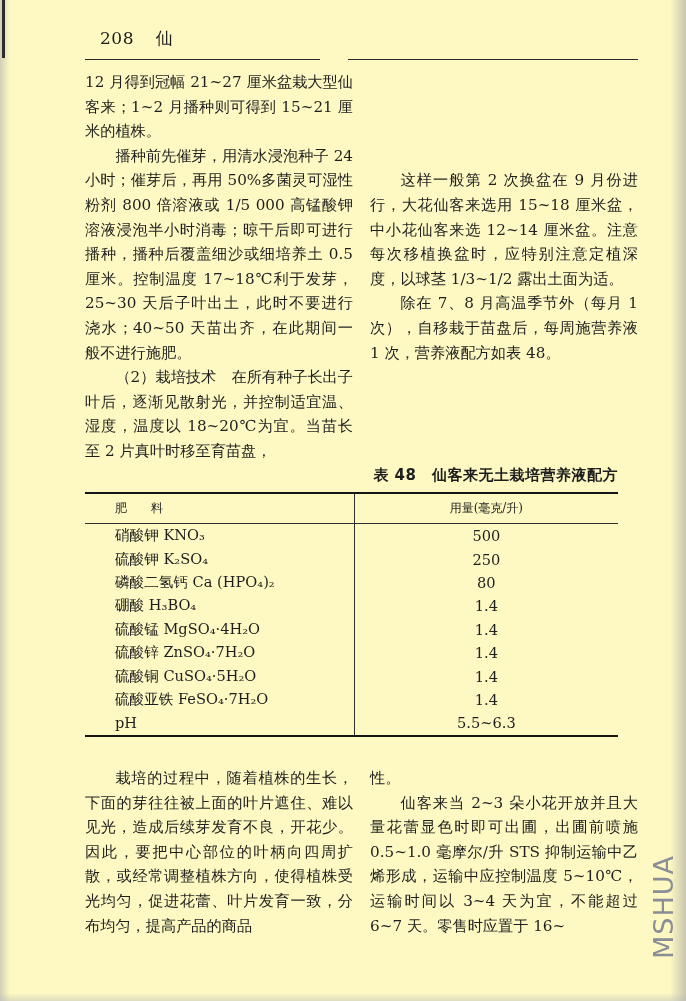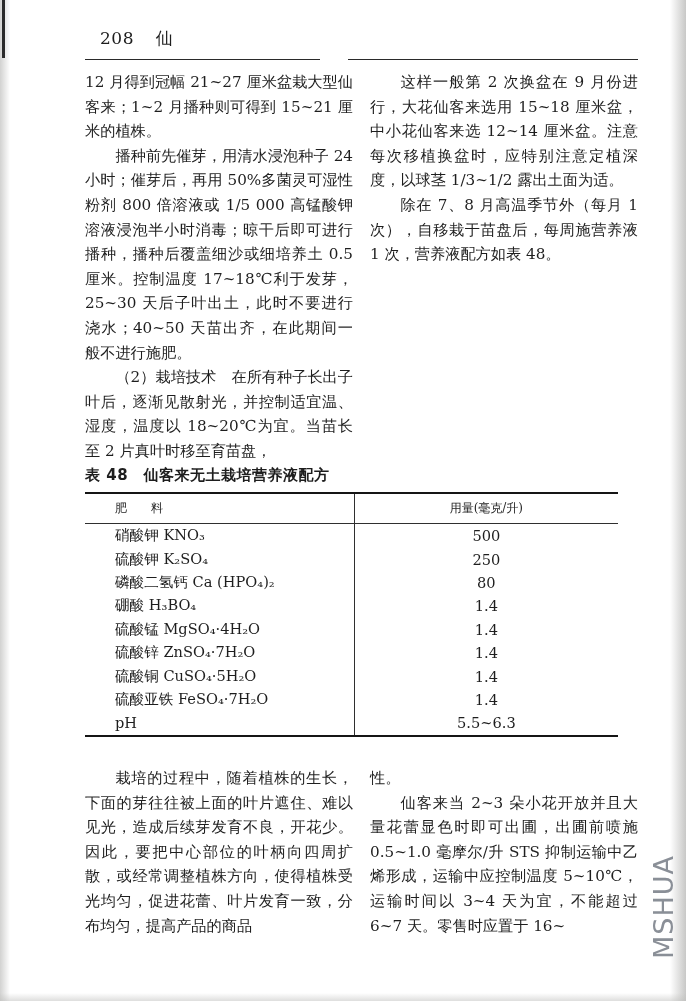--- a/index.html
+++ b/index.html
@@ -1,20 +1,20 @@
 <!DOCTYPE html>
 <html><head>
 <meta charset="utf-8">
 <style>
   html,body{margin:0;padding:0;background:#e8e8e6;}
   .page{
     position:relative;
     width:686px;height:1001px;
     margin:0 auto;
-    background:#ffffff;
+    background:#fef9c3;
     font-family:"DejaVu Serif","Liberation Serif",serif;
     color:#1e1e1e;
     overflow:hidden;
   }
   
   .edge-left{position:absolute;left:0;top:0;bottom:0;width:10px;
     background:linear-gradient(to right,#adadab,rgba(252,252,250,0));opacity:.55;}
   .edge-right{position:absolute;right:0;top:0;bottom:0;width:16px;
     background:linear-gradient(to left,#a3a3a1,rgba(252,252,250,0));opacity:.6;}
   .edge-bottom{position:absolute;left:0;right:0;bottom:0;height:8px;
@@ -22,29 +22,29 @@
   .corner-mark{position:absolute;left:2px;top:0;width:3px;height:58px;background:#2b2b2b;}
 
   .page-header{position:absolute;top:27px;left:100px;font-size:17px;letter-spacing:.5px;}
   .page-header .num{margin-right:16px;}
   .header-rule{position:absolute;top:59px;left:85px;width:553px;display:flex;align-items:center;}
   .header-rule .seg-a{width:235px;border-top:1.6px solid #2a2a2a;}
   .header-rule .gap{width:28px;}
   .header-rule .seg-b{flex:1;border-top:1.6px solid #2a2a2a;}
 
   .cols{position:absolute;left:85px;width:553px;display:flex;justify-content:space-between;}
-  .cols.top{top:70px;}
+  .cols.top{top:70px;align-items:center;}
   .cols.bottom{top:766px;}
   .col{width:268px;font-size:15.2px;line-height:24.6px;text-align:justify;}
   .p{margin:0;}
   .indent{text-indent:2em;}
 
   .table-block{position:absolute;left:85px;top:466px;width:533px;}
   .tbl-caption{
-    text-align:left;font-family:"DejaVu Sans","Liberation Sans",sans-serif;
+    text-align:right;font-family:"DejaVu Sans","Liberation Sans",sans-serif;
     font-weight:700;font-size:15px;margin-bottom:7px;letter-spacing:.5px;
   }
   .tbl{border-top:2.2px solid #151515;border-bottom:2.8px solid #151515;}
   .tbl-row{display:flex;align-items:center;height:23.4px;font-size:14.6px;}
   .tbl-row.head{height:29px;border-bottom:1px solid #2f2f2f;font-size:12px;}
   .cell-l{width:50.6%;box-sizing:border-box;padding-left:30px;border-right:1px solid #2f2f2f;align-self:stretch;display:flex;align-items:center;}
   .cell-r{flex:1;text-align:center;}
 
   .watermark{
     position:absolute;left:604px;top:890px;width:120px;height:34px;line-height:34px;

